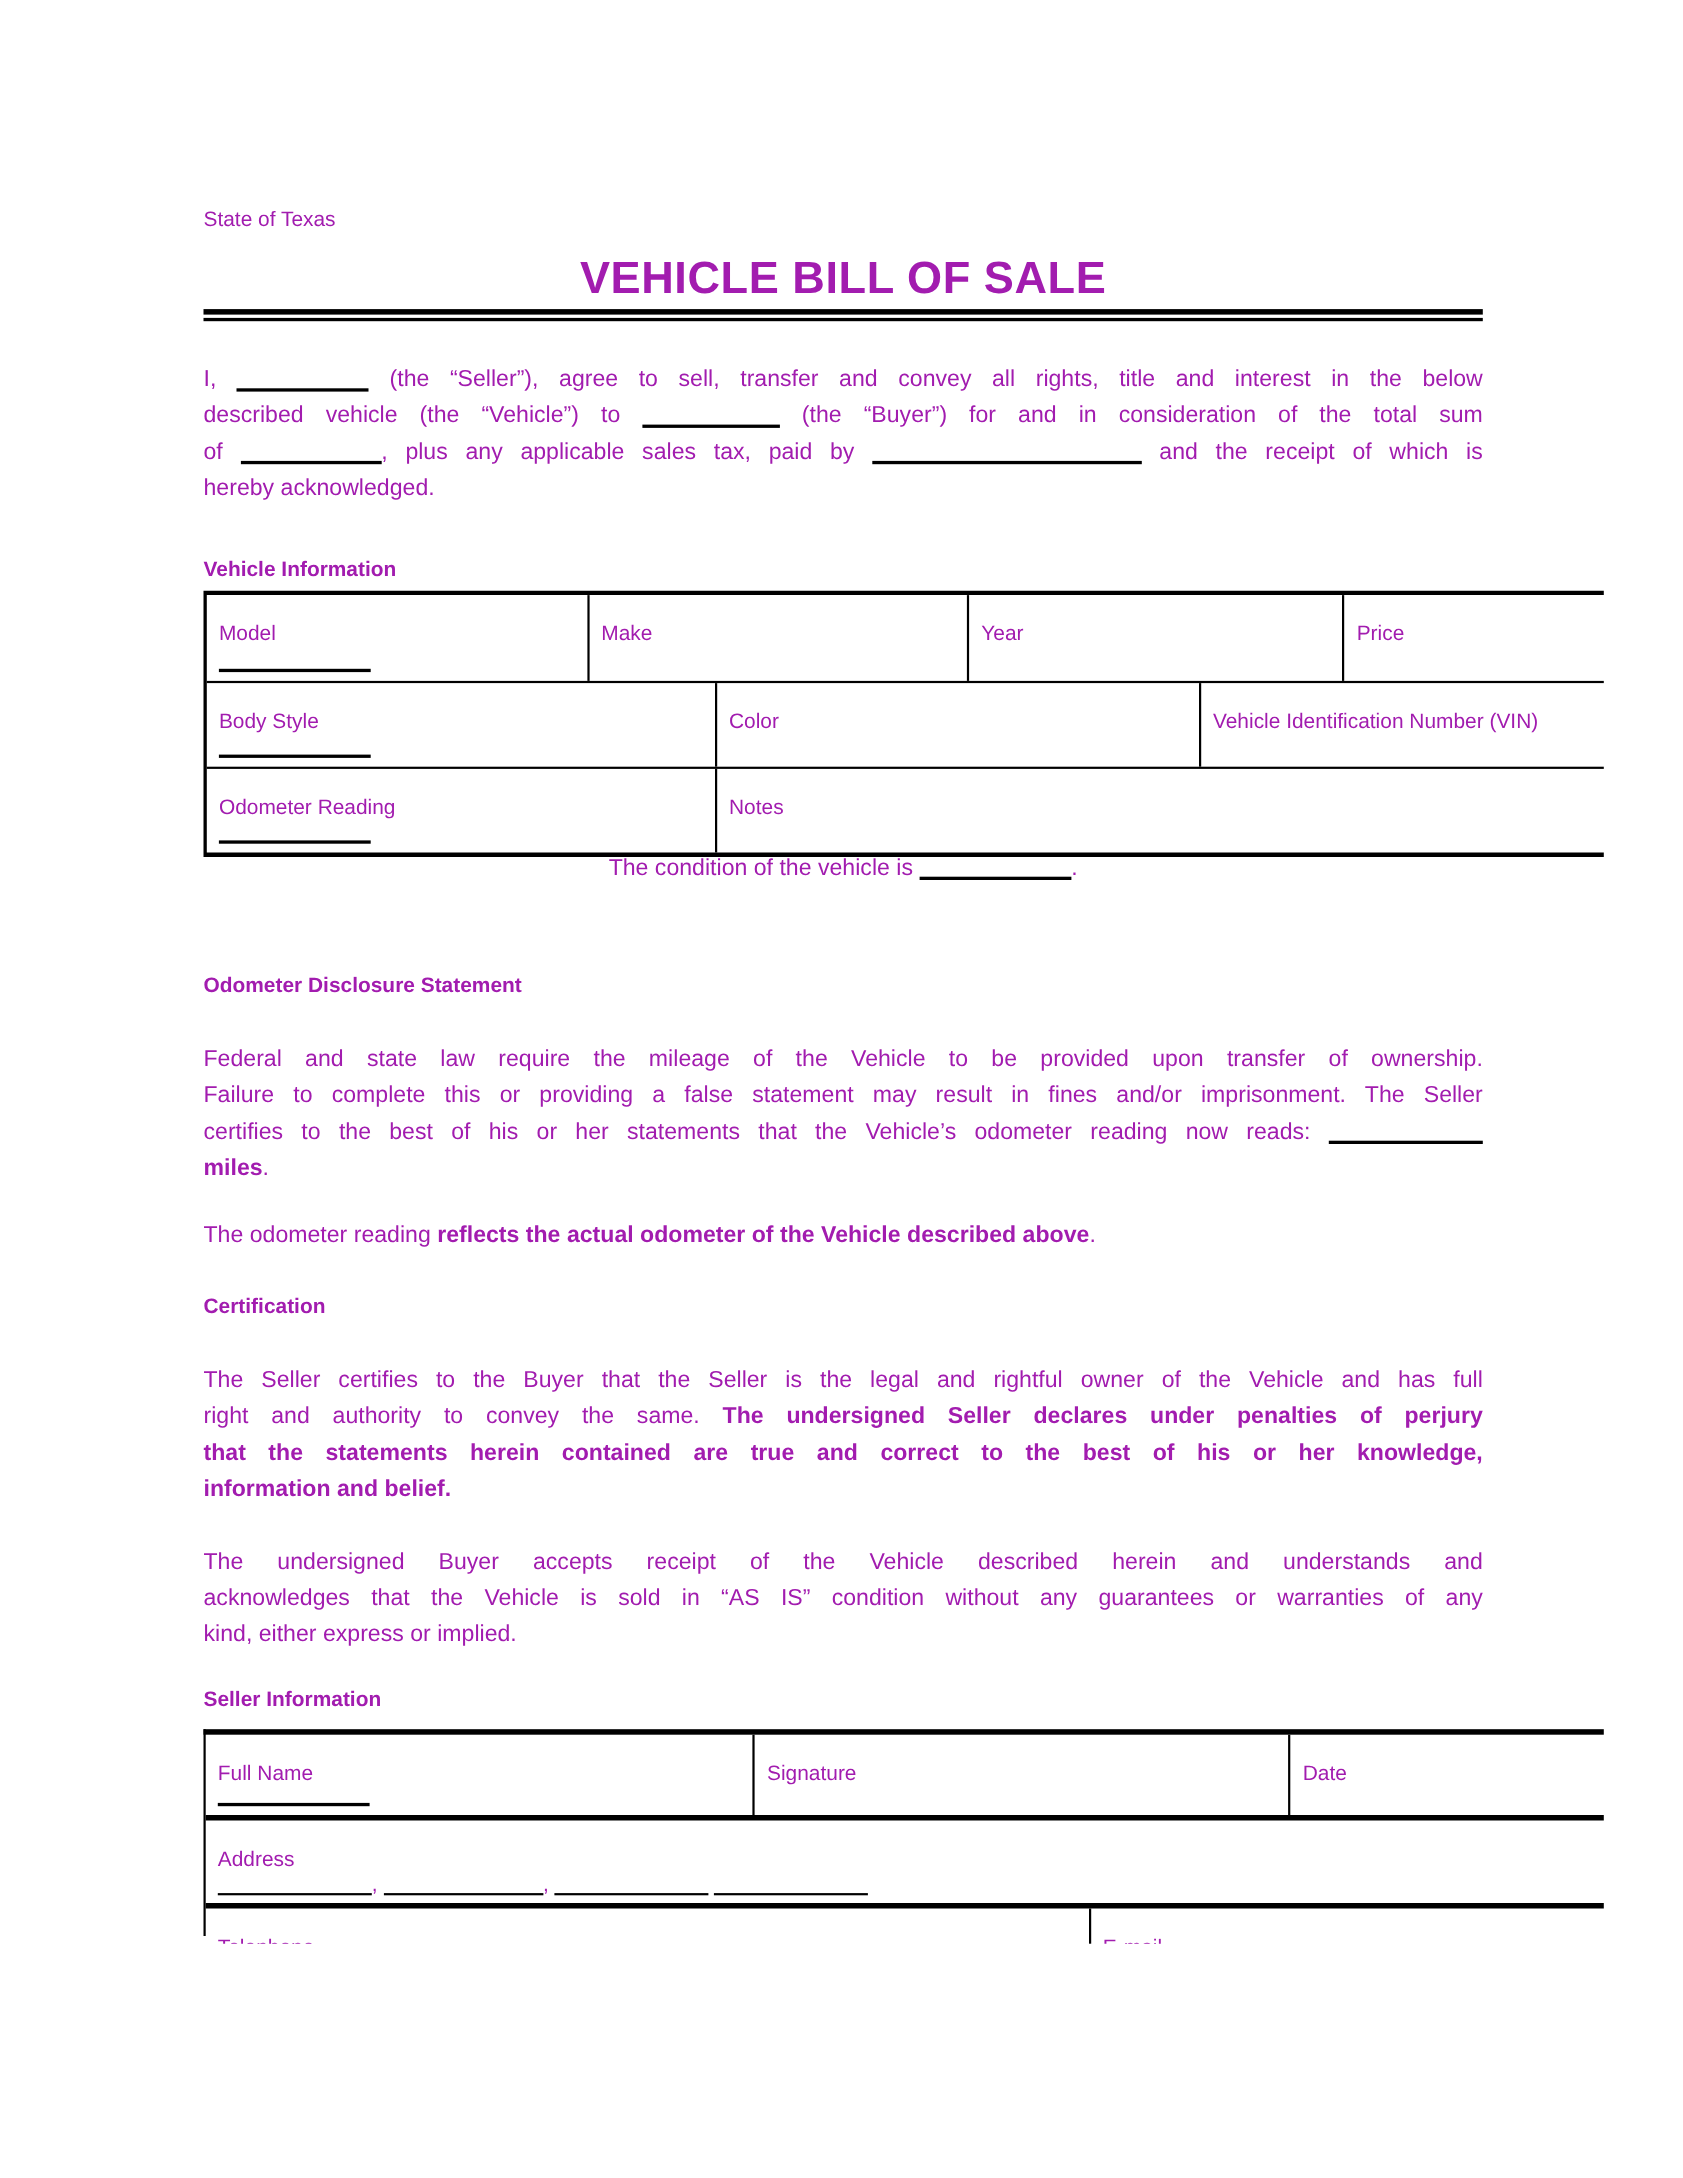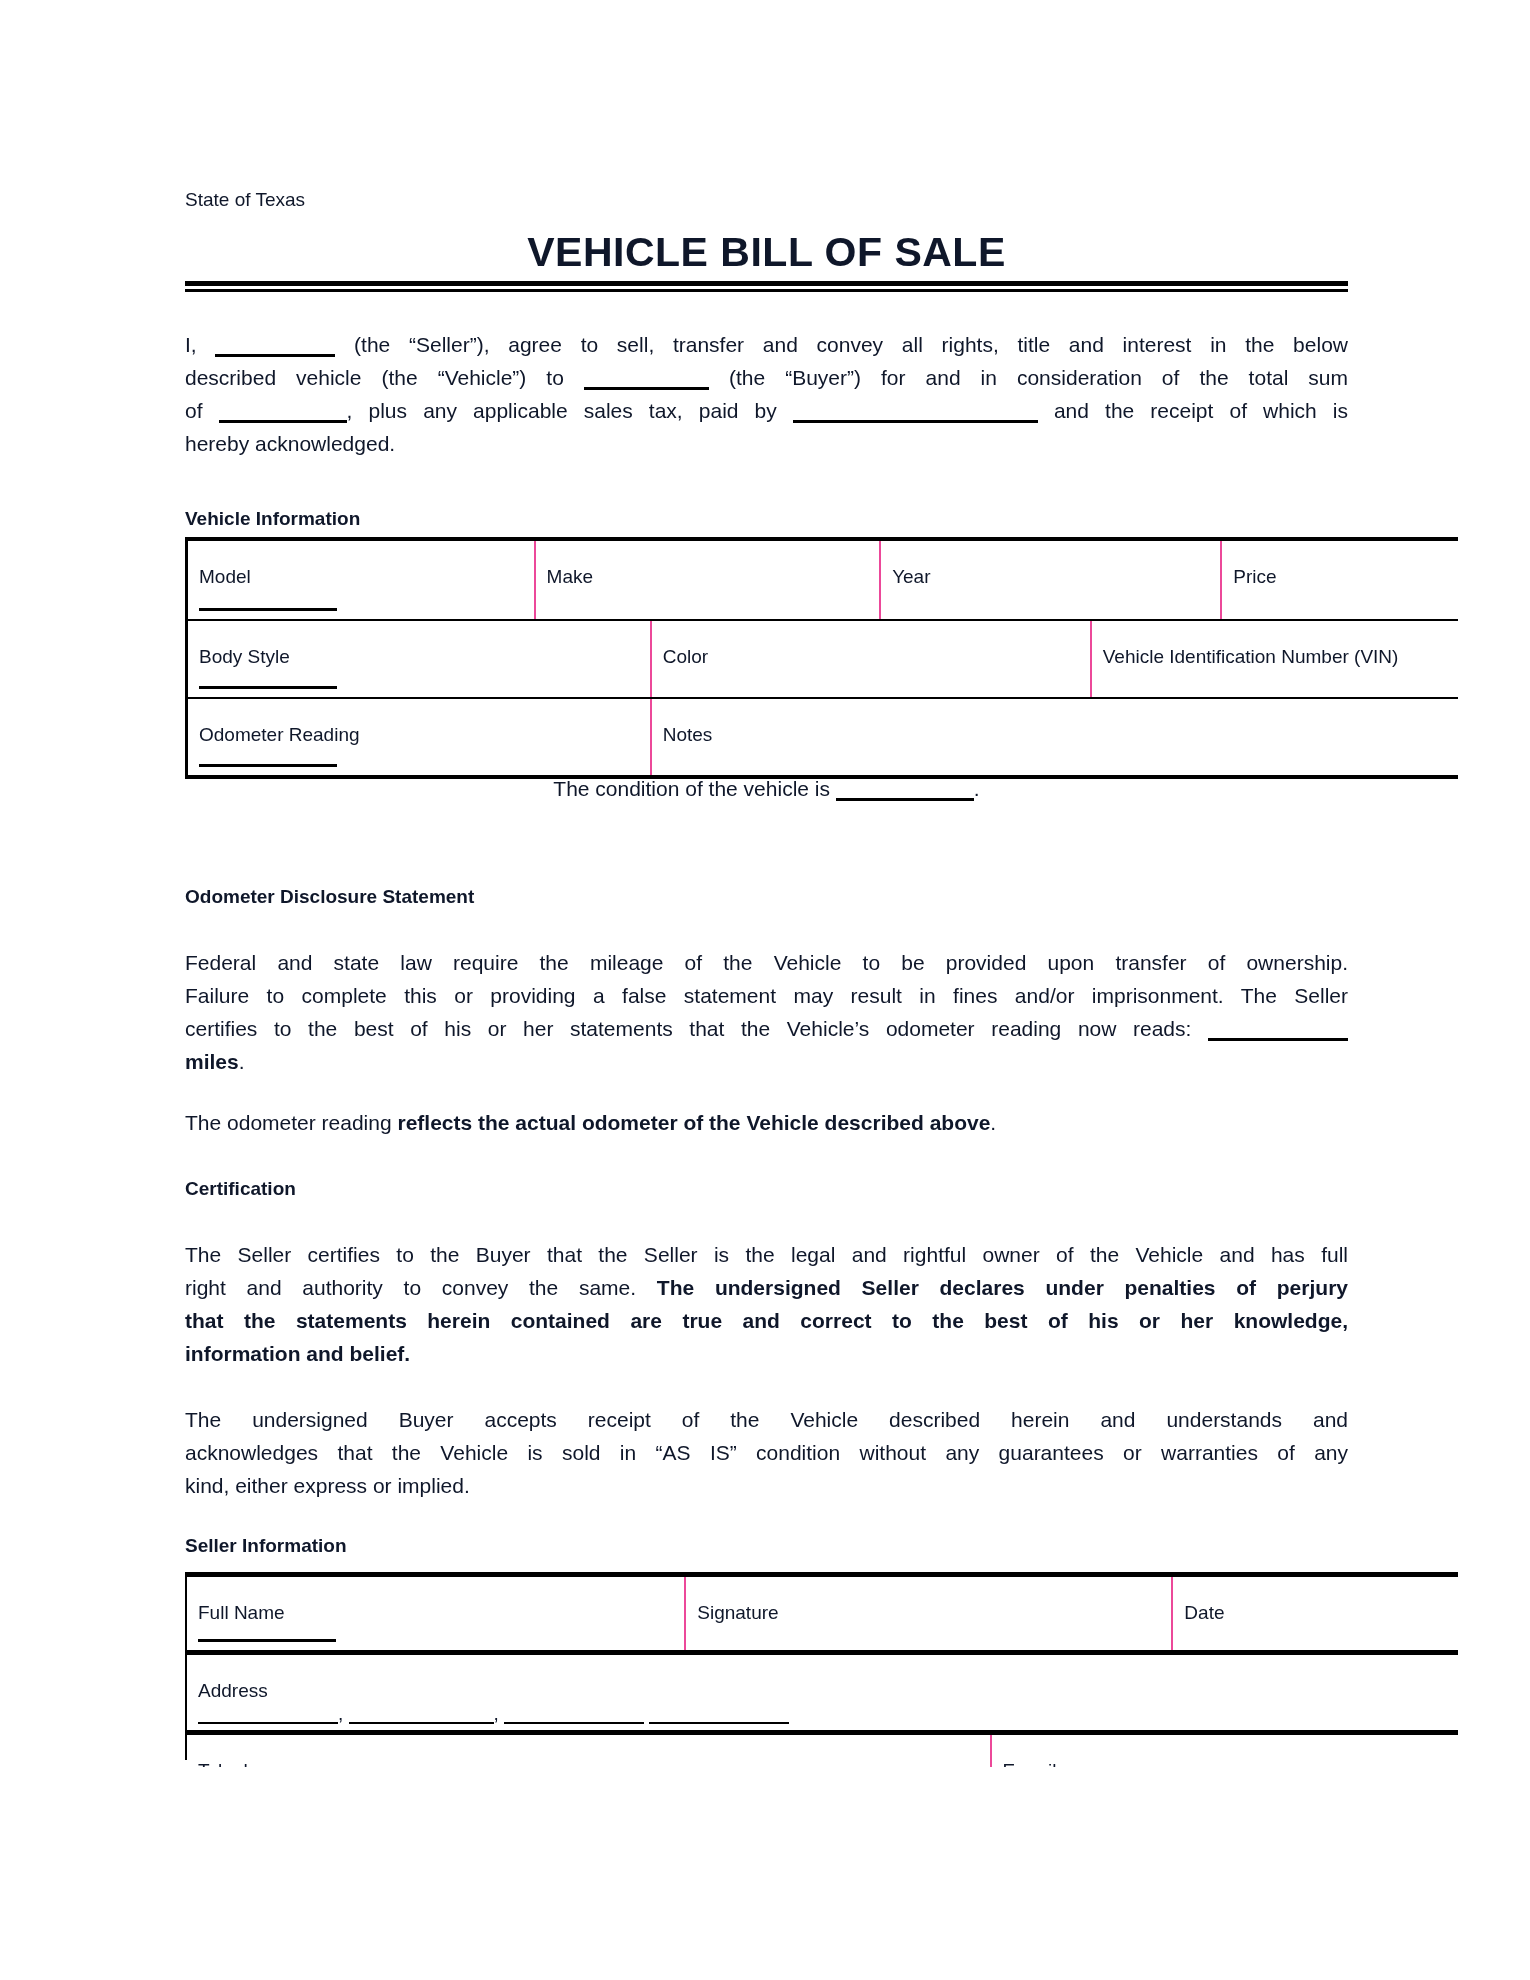--- a/index.html
+++ b/index.html
@@ -1,21 +1,21 @@
 <!DOCTYPE html>
 <html><head>
 <meta charset="utf-8">
 <style>
   * { margin:0; padding:0; box-sizing:border-box; }
   html,body { background:#ffffff; }
   .page {
     position:relative;
     width:1458px; height:1980px;
     background:#ffffff;
-    color:#0f172a;
+    color:#a21caf;
     font-family:"Liberation Sans", sans-serif;
     overflow:hidden;
   }
   .abs { position:absolute; left:185px; width:1163px; }
 
   .small-label { font-size:19px; line-height:24px; }
   .doc-title { font-size:41px; font-weight:bold; text-align:center; line-height:48px; letter-spacing:0.5px; }
   .rule { height:11px; border-top:5px solid #000; border-bottom:3px solid #000; }
 
   .pline { font-size:21px; line-height:33px; }
@@ -34,21 +34,21 @@
   .stable .row + .row { border-top:5px solid #000; }
   .sr1 { height:73px; }
   .sr2 { height:80px; }
   .sr3 { height:30px; }
   .cell {
     display:flex; flex-direction:column; justify-content:space-between;
     padding:24px 8px 8px 11px;
     font-size:19px; line-height:23px;
     overflow:hidden;
   }
-  .cell + .cell { border-left:2px solid #ec4899;gap:43px; }
+  .cell + .cell { border-left:2px solid #000000;gap:43px; }
   .bline { width:138px; border-bottom:3px solid #000; height:0; }
   .addr-blanks { font-size:19px; line-height:23px; padding-bottom:6px; white-space:nowrap; }
   .ablank { display:inline-block; width:140px; height:0; border-bottom:2px solid #000; vertical-align:-4px; }
 </style>
 </head>
 <body>
 
 <div class="page">
 
   <div class="abs small-label" style="top:188px;">State of Texas</div>

